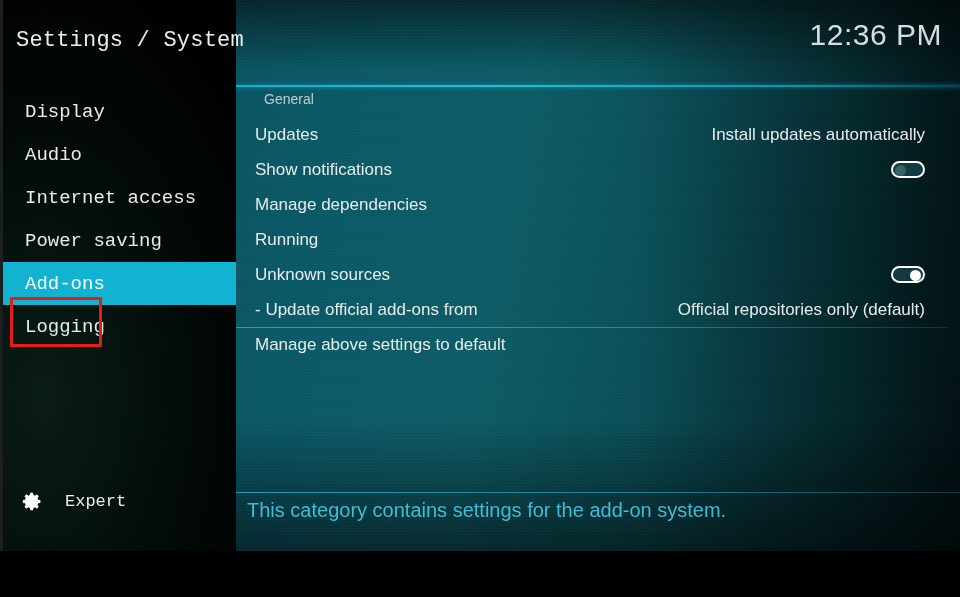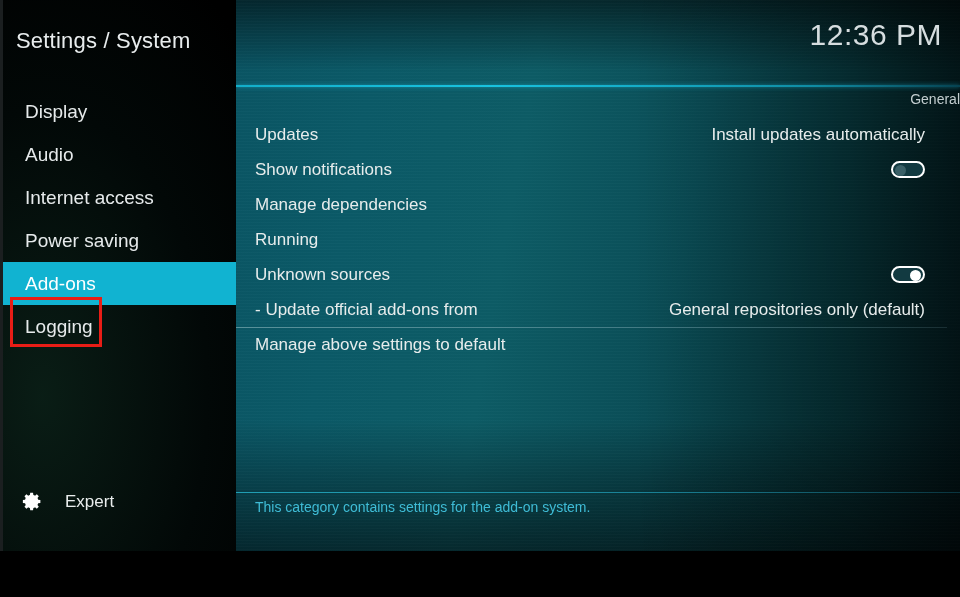--- a/index.html
+++ b/index.html
@@ -33,20 +33,21 @@
     z-index:9;
   }
 
   
   #sidebar {
     position:absolute; left:0; top:0;
     width:236px; height:551px;
     background:
       radial-gradient(120% 90% at 18% 72%, rgba(10,30,22,0.95) 0%, rgba(2,8,7,0.98) 58%, #000 100%),
       linear-gradient(180deg, #000000 0%, #02100e 45%, #000507 100%);
+    font-family: Liberation Mono, monospace;
   }
   #sidebar-title {
     position:absolute; left:16px; top:28px;
     font-size:22px; color:#e8eced; letter-spacing:.2px;
     white-space:nowrap;
   }
   #sidebar-menu {
     position:absolute; left:0; top:90px; width:236px;
   }
   .menu-item {
@@ -126,23 +127,24 @@
   #header-rule {
     position:absolute; left:0; top:85px;
     width:724px; height:2px;
     background:linear-gradient(90deg, rgba(20,190,220,0.85) 0%, rgba(25,200,230,0.95) 35%, rgba(18,170,200,0.75) 80%, rgba(10,120,150,0.45) 100%);
     box-shadow:0 0 4px rgba(30,200,235,0.55);
     z-index:5;
   }
 
   #group-title {
     position:absolute; left:0; top:91px;
-    width:724px; text-align:right;
+    width:724px; text-align:left;
     font-size:14px; color:#c2cdcf;
     z-index:5;
+    padding-left:28px;
   }
 
   #settings-list {
     position:absolute; left:0; top:117px;
     width:711px;
     z-index:5;
   }
   .setting-row {
     position:relative;
     height:35px;
@@ -182,22 +184,22 @@
   .toggle.on  .knob { right:2px; background:#ffffff; }
 
   
   #footer-rule {
     position:absolute; left:0; top:492px;
     width:724px; height:1px;
     background:linear-gradient(90deg, rgba(40,190,215,0.75) 0%, rgba(35,175,205,0.60) 60%, rgba(25,140,170,0.30) 100%);
     z-index:5;
   }
   #footer-hint {
-    position:absolute; left:19px; top:499px;
-    font-size:14px; color:#3fbcd6;
+    position:absolute; left:11px; top:499px;
+    font-size:20px; color:#3fbcd6;
     z-index:5; white-space:nowrap;
   }
 
   
   #letterbox-bottom {
     position:absolute; left:0; top:551px;
     width:960px; height:46px;
     background:#000;
     z-index:20;
   }
@@ -237,21 +239,21 @@
             <span class="setting-label">Running</span>
           </div>
           <div class="setting-row">
             <span class="setting-label">Unknown sources</span>
             <span class="toggle on">
               <span class="knob"></span>
             </span>
           </div>
           <div class="setting-row">
             <span class="setting-label">- Update official add-ons from</span>
-            <span class="setting-value">General repositories only (default)</span>
+            <span class="setting-value">Official repositories only (default)</span>
           </div>
           <div class="setting-row separated">
             <span class="setting-label">Manage above settings to default</span>
           </div>
         </div>
 
       <div id="footer-rule"></div>
       <div id="footer-hint">This category contains settings for the add-on system.</div>
     </div>
 

